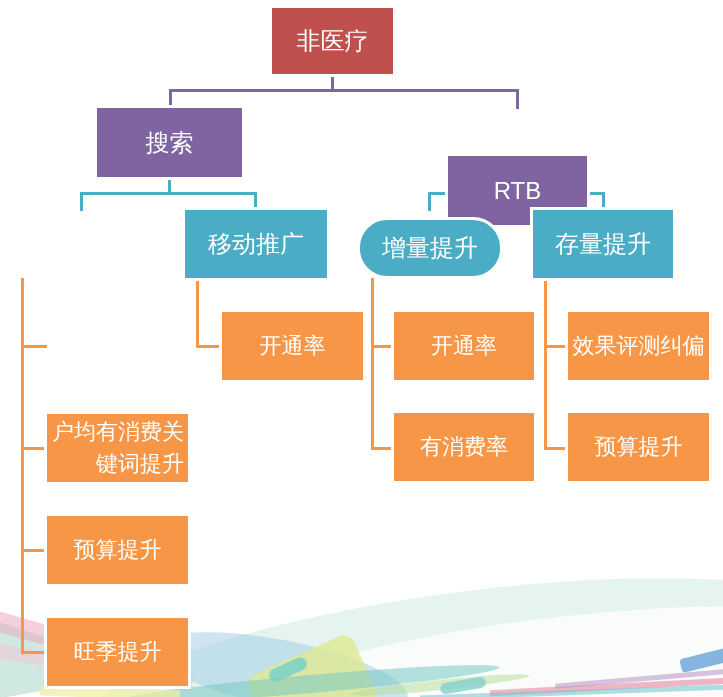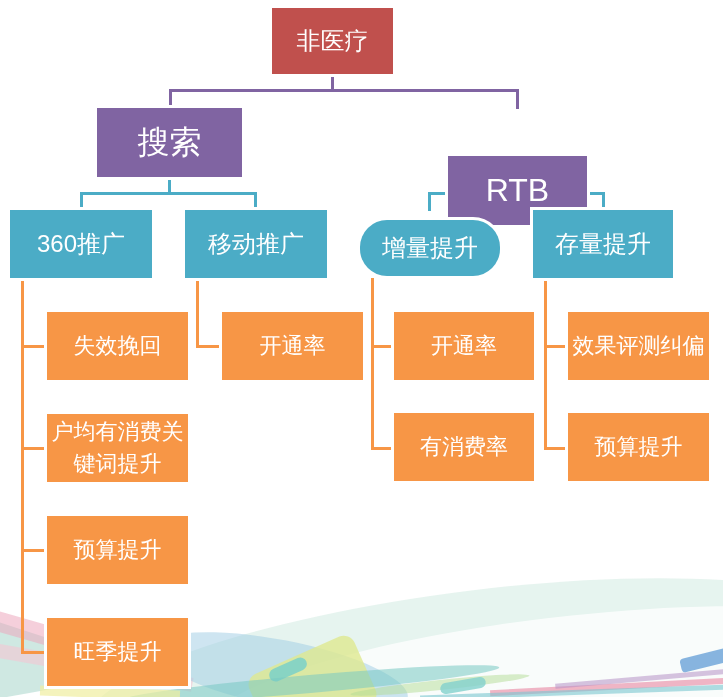--- a/index.html
+++ b/index.html
@@ -3,25 +3,25 @@
 <meta charset="utf-8">
 <style>
   html,body{margin:0;padding:0;background:#fff;}
   .canvas{
     position:relative;width:723px;height:697px;overflow:hidden;background:#fff;
     font-family:"Liberation Sans","DejaVu Sans",sans-serif;
   }
   
   .node{
     position:absolute;display:flex;align-items:center;justify-content:center;
-    text-align:center;color:var(--text,#fff);z-index:2;
+    text-align:right;color:var(--text,#fff);z-index:2;
     box-shadow:0 0 0 3px #fff;box-sizing:border-box;padding:2px 4px;
   }
   .lv1{background:var(--root);font-size:24px;}
-  .lv2{background:var(--level2);font-size:32px;}
+  .lv2{background:var(--level2);font-size:24px;}
   .lv3{background:var(--level3);font-size:24px;}
   .lv4{background:var(--level4);font-size:22px;line-height:1.45;}
   
   .cn{position:absolute;z-index:1;}
   .cp{background:var(--connector_purple);}
   .ct{background:var(--connector_teal);}
   .co{background:var(--connector_orange);}
   
   .decor{position:absolute;left:0;top:560px;width:723px;height:137px;overflow:hidden;z-index:0;}
   .decor i{position:absolute;display:block;}
@@ -80,26 +80,24 @@
 
   <i class="cn co" style="left:544px;top:278px;width:3px;height:172px;"></i>
   <i class="cn co" style="left:544px;top:345px;width:24px;height:3px;"></i>
   <i class="cn co" style="left:544px;top:447px;width:24px;height:3px;"></i>
 
   <div class="node lv1" style="left:272px;top:8px;width:121px;height:66px;">非医疗</div>
 
   <div class="node lv2" style="left:97px;top:108px;width:145px;height:69px;">搜索</div>
   <div class="node lv2" style="left:448px;top:108px;width:139px;height:69px;margin-top:48px;">RTB</div>
 
-  <div class="node lv3" style="left:10px;top:210px;width:142px;height:68px;">360推广</div>
   <div class="node lv3" style="left:185px;top:210px;width:142px;height:68px;">移动推广</div>
   <div class="node lv3" style="left:360px;top:220px;width:140px;height:56px;border-radius:27px;">增量提升</div>
   <div class="node lv3" style="left:533px;top:210px;width:140px;height:68px;">存量提升</div>
 
-  <div class="node lv4" style="left:47px;top:312px;width:141px;height:68px;">失效挽回</div>
   <div class="node lv4" style="left:47px;top:414px;width:141px;height:68px;">户均有消费关键词提升</div>
   <div class="node lv4" style="left:47px;top:516px;width:141px;height:68px;">预算提升</div>
   <div class="node lv4" style="left:47px;top:618px;width:141px;height:68px;">旺季提升</div>
 
   <div class="node lv4" style="left:222px;top:312px;width:141px;height:68px;">开通率</div>
 
   <div class="node lv4" style="left:394px;top:312px;width:140px;height:68px;">开通率</div>
   <div class="node lv4" style="left:394px;top:413px;width:140px;height:68px;">有消费率</div>
 
   <div class="node lv4" style="left:568px;top:312px;width:141px;height:68px;">效果评测纠偏</div>

